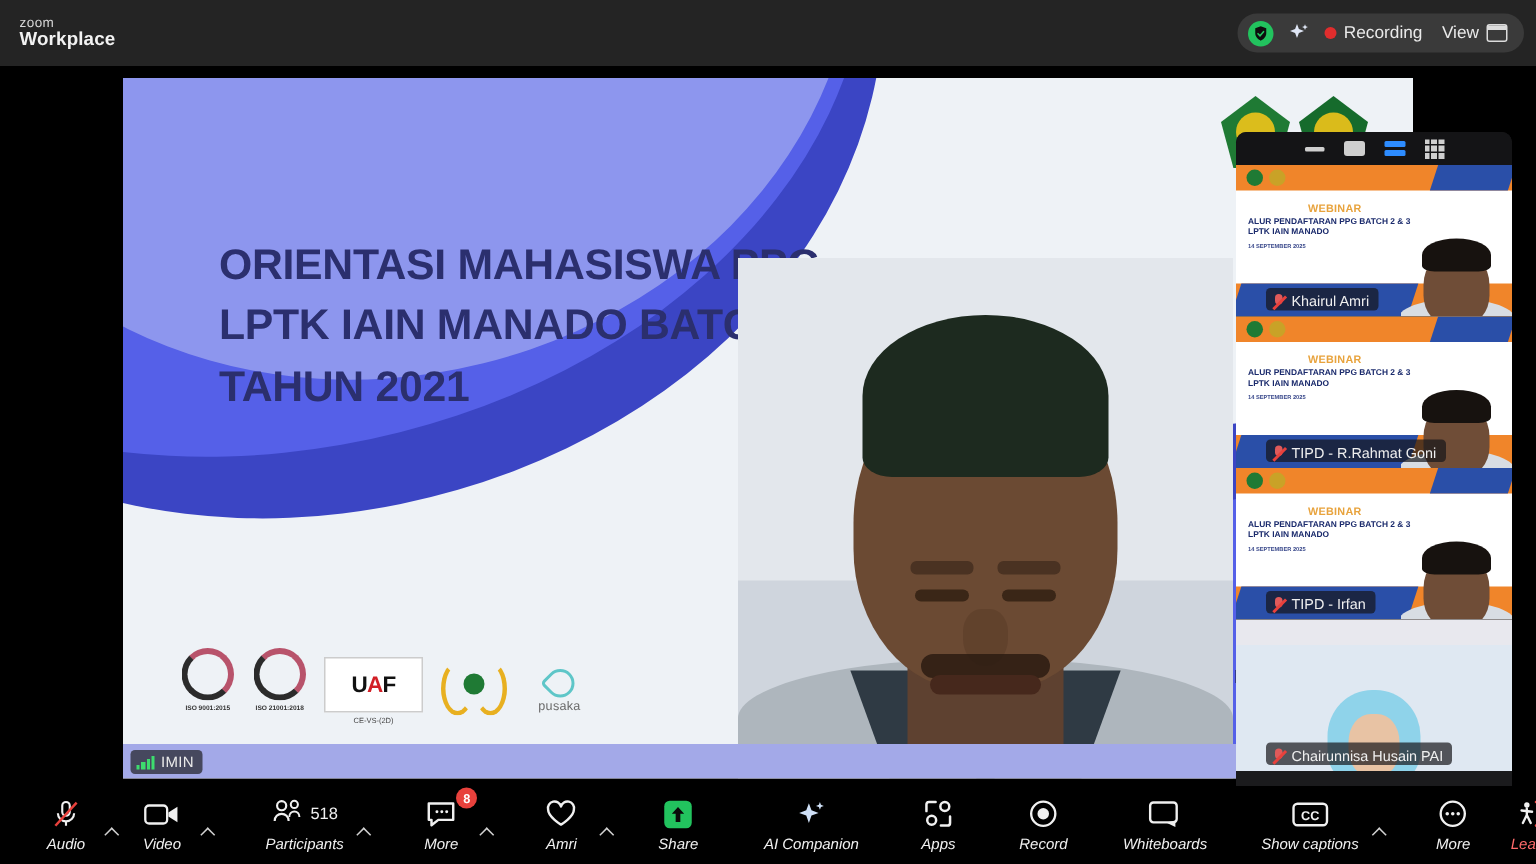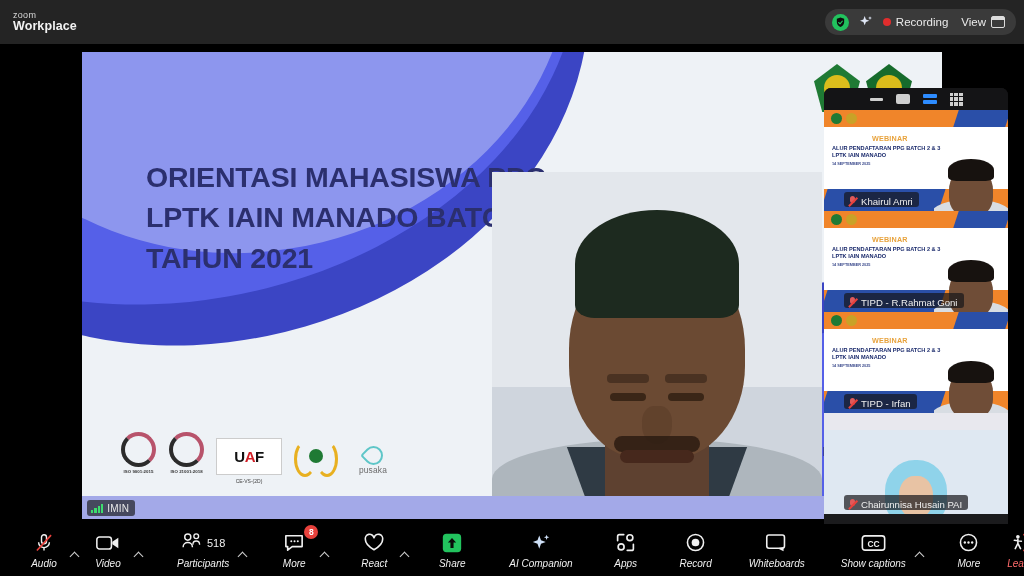--- a/index.html
+++ b/index.html
@@ -584,21 +584,21 @@
       <span class="caret"></span>
     </div>
 
     <div class="tb-group" style="margin-left:16px;">
       <div class="tb">
         <div class="tb-ico">
           <svg width="22" height="19" viewBox="0 0 24 21">
             <path d="M12 18.5S2.5 12.8 2.5 7.4A4.7 4.7 0 0112 5.2a4.7 4.7 0 019.5 2.2c0 5.4-9.5 11.1-9.5 11.1z" fill="none" stroke="#f0f0f0" stroke-width="1.8" stroke-linejoin="round"></path>
           </svg>
         </div>
-        <div class="tb-lbl">React</div>
+        <div class="tb-lbl">Amri</div>
       </div>
       <span class="caret"></span>
     </div>
 
     <div class="tb" style="margin-left:14px;">
       <div class="tb-ico">
         <svg width="22" height="22" viewBox="0 0 24 24">
           <rect x="2" y="2" width="20" height="20" rx="4" fill="#22c35e"></rect>
           <path d="M12 6.5l4.5 5H13.7v6h-3.4v-6H7.5z" fill="#0a0a0a"></path>
         </svg>

